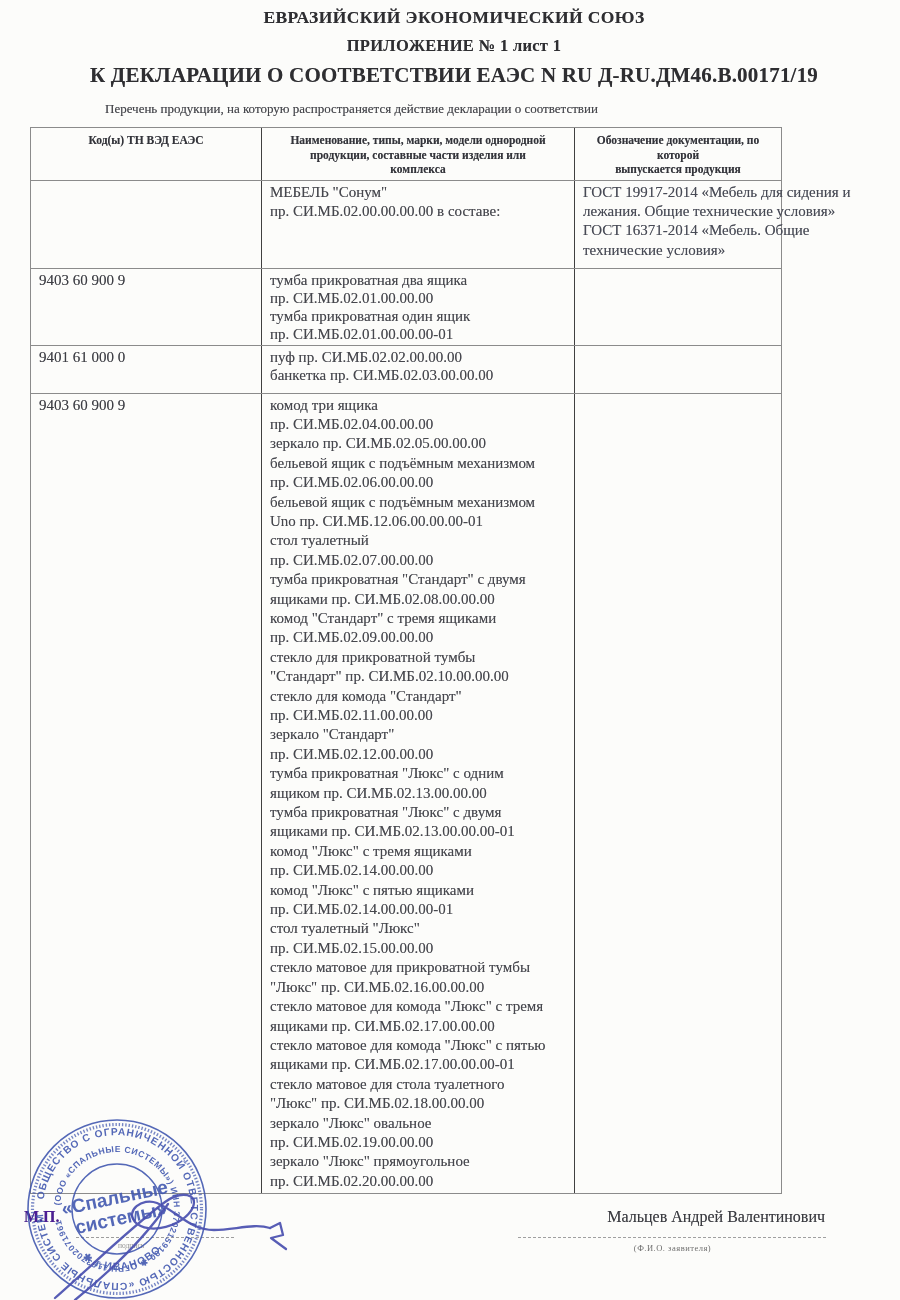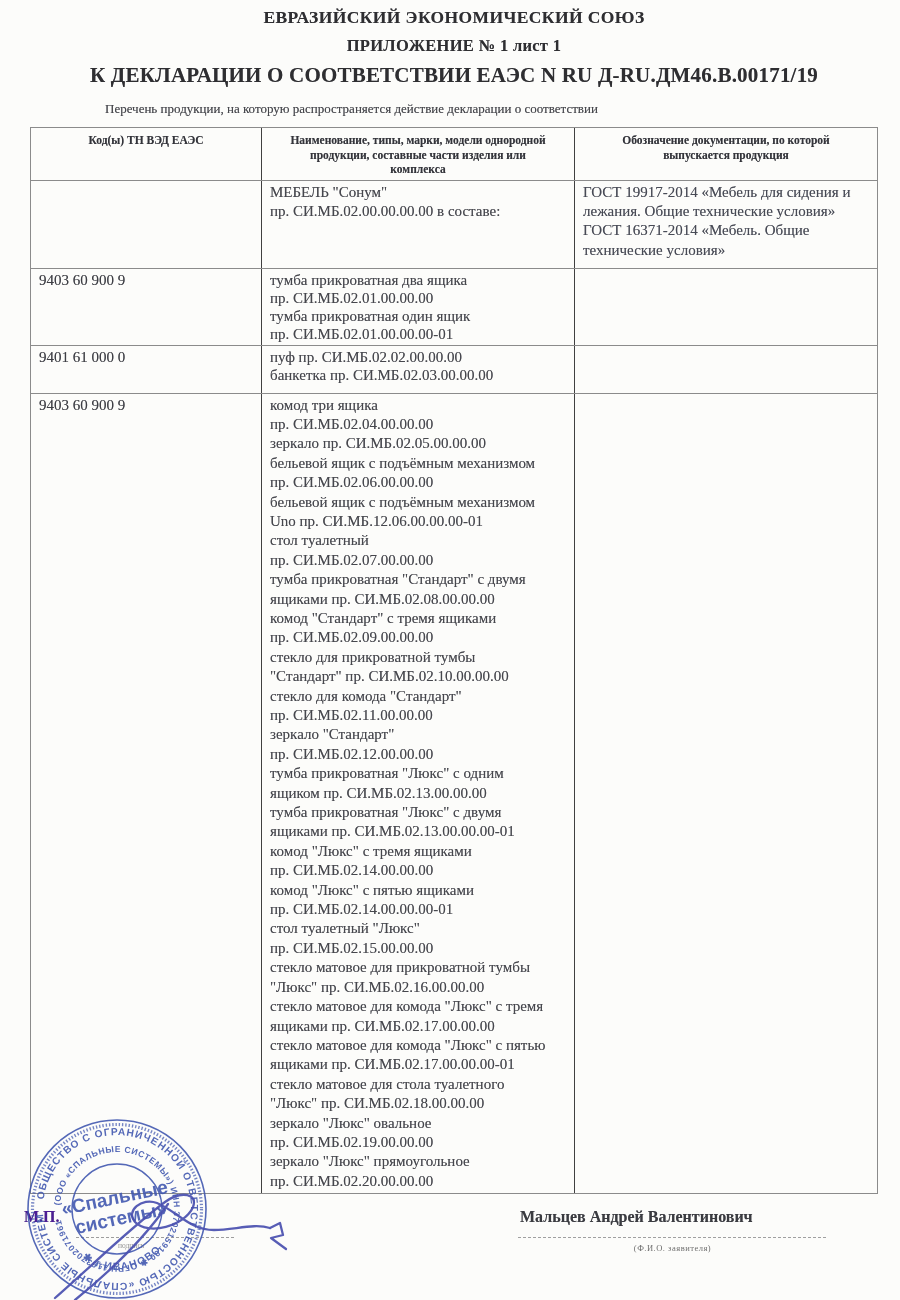--- a/index.html
+++ b/index.html
@@ -14,21 +14,21 @@
 
   
   .hdr { position:absolute; left:0; right:0; text-align:center; font-weight:bold; color:#2e2e31;margin-left:8px; }
   .hdr1 { top:7px;  font-size:17.5px; letter-spacing:.4px; }
   .hdr2 { top:36px; font-size:16.5px; letter-spacing:.3px; }
   .hdr3 { top:63px; font-size:21px; letter-spacing:.2px; }
   .subtitle { position:absolute; left:105px; top:101px; font-size:13px; color:#45464b; }
 
   
   .tbl {
-    position:absolute; left:30px; top:127px; width:848px;
+    position:absolute; left:30px; top:127px; width:752px;
     border:1px solid #8b8b8b; border-bottom:none;
     background:transparent;
   }
   .trow { display:grid; grid-template-columns:230px 313px 1fr; border-bottom:1px solid #8b8b8b; }
   .tcell { padding:2px 5px 2px 8px; }
   .tcell + .tcell { border-left:1px solid #404040; }
   .thead-row { min-height:49px; }
   .thead-cell {
     font-weight:bold; font-size:11.5px; line-height:14.5px;
     text-align:center; color:#33343a; padding:5px 12px 3px 12px;
@@ -40,21 +40,21 @@
   .brow-1 { min-height:88px; }
   .brow-2 { min-height:72px; }
   .brow-3 { min-height:48px; }
   .brow-4 { min-height:800px; }
   .brow-2 .tline, .brow-3 .tline { line-height:18px; }
 
   
   .mp-label { position:absolute; left:24px; top:1208px; font-weight:bold; font-size:16px; color:#4c1d95; }
   .sig-line-left  { position:absolute; left:76px;  top:1237px; width:158px; border-top:1px dashed #9d9d9d; }
   .sig-caption    { position:absolute; left:118px; top:1241px; font-size:7.5px; color:#8f8f8f; }
-  .declarant      { position:absolute; left:520px; top:1208px; width:305px; text-align:left; font-size:16px; color:#3a3b40;font-weight:bold; }
+  .declarant      { position:absolute; left:520px; top:1208px; width:305px; text-align:right; font-size:16px; color:#3a3b40; }
   .sig-line-right { position:absolute; left:518px; top:1237px; width:308px; border-top:1px dashed #a0a0a0; }
   .declarant-cap  { position:absolute; left:520px; top:1243px; width:305px; text-align:center; font-size:8.5px; color:#6e6e6e; letter-spacing:.5px; }
 
   .stamp-svg { position:absolute; left:22px; top:1114px; opacity:.88; }
   .signature-svg { position:absolute; left:30px; top:1150px; z-index:5; opacity:.92; }
 </style>
 </head>
 <body>
 
 <div class="page">

